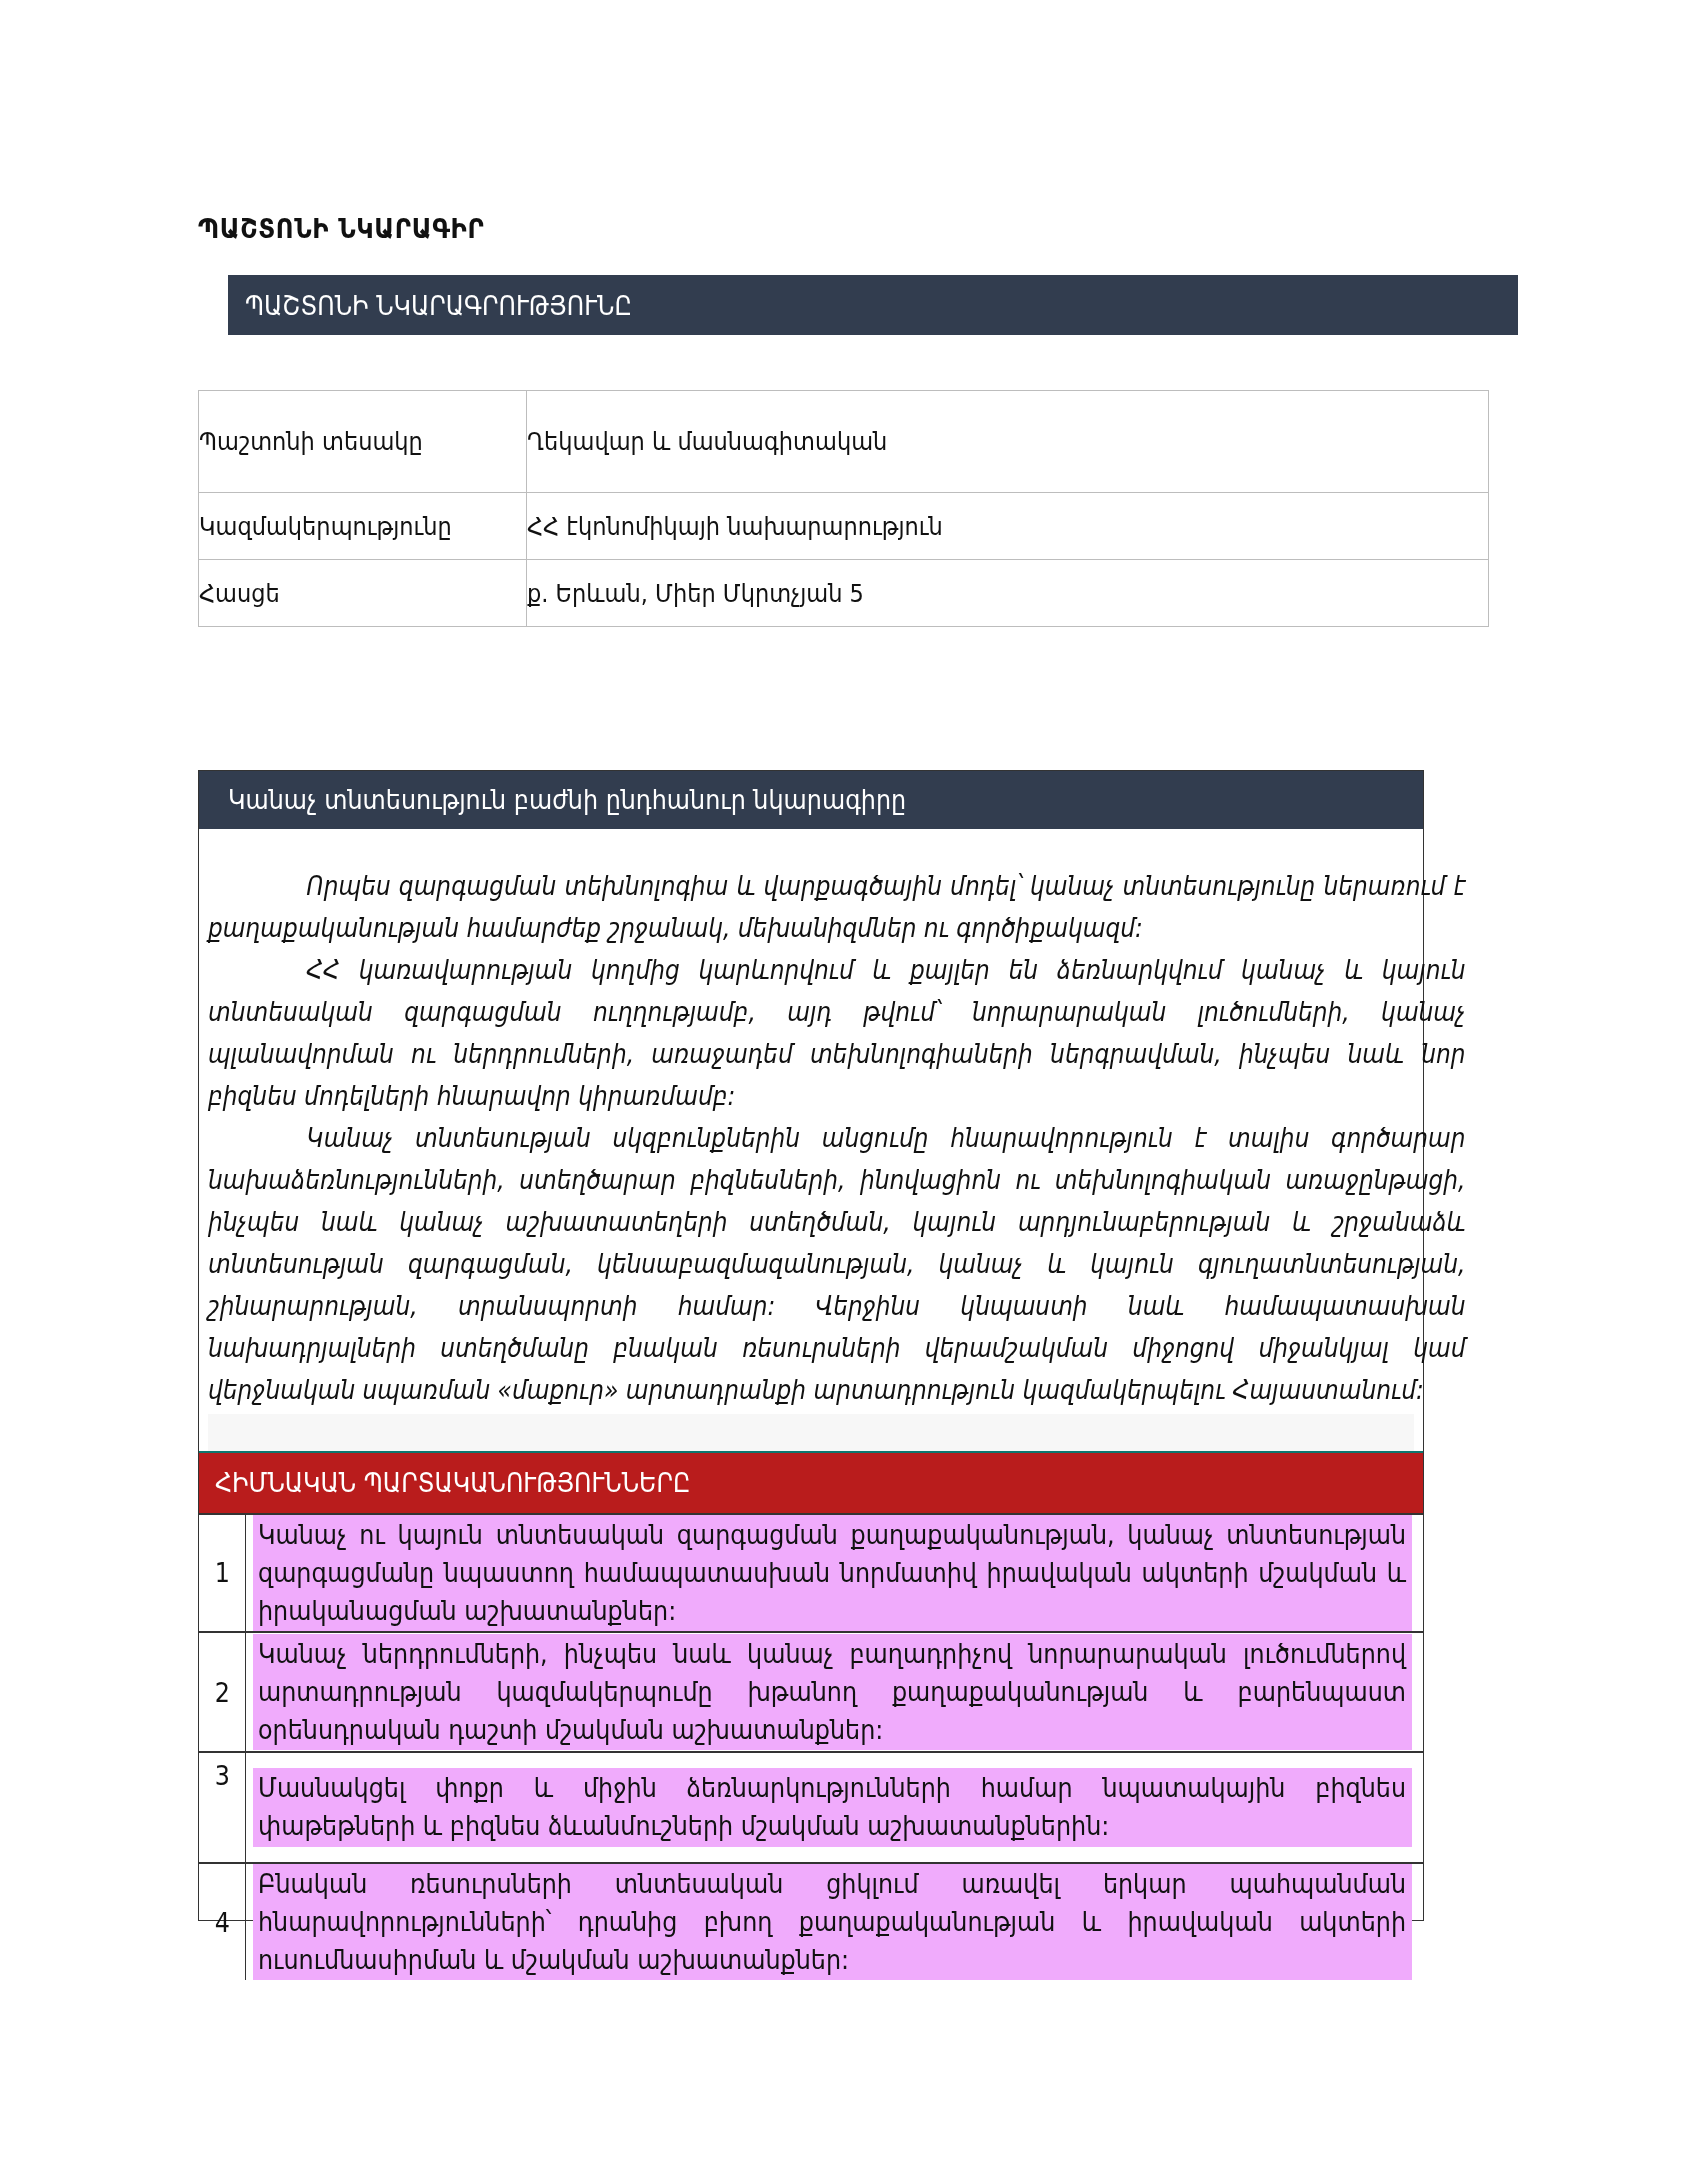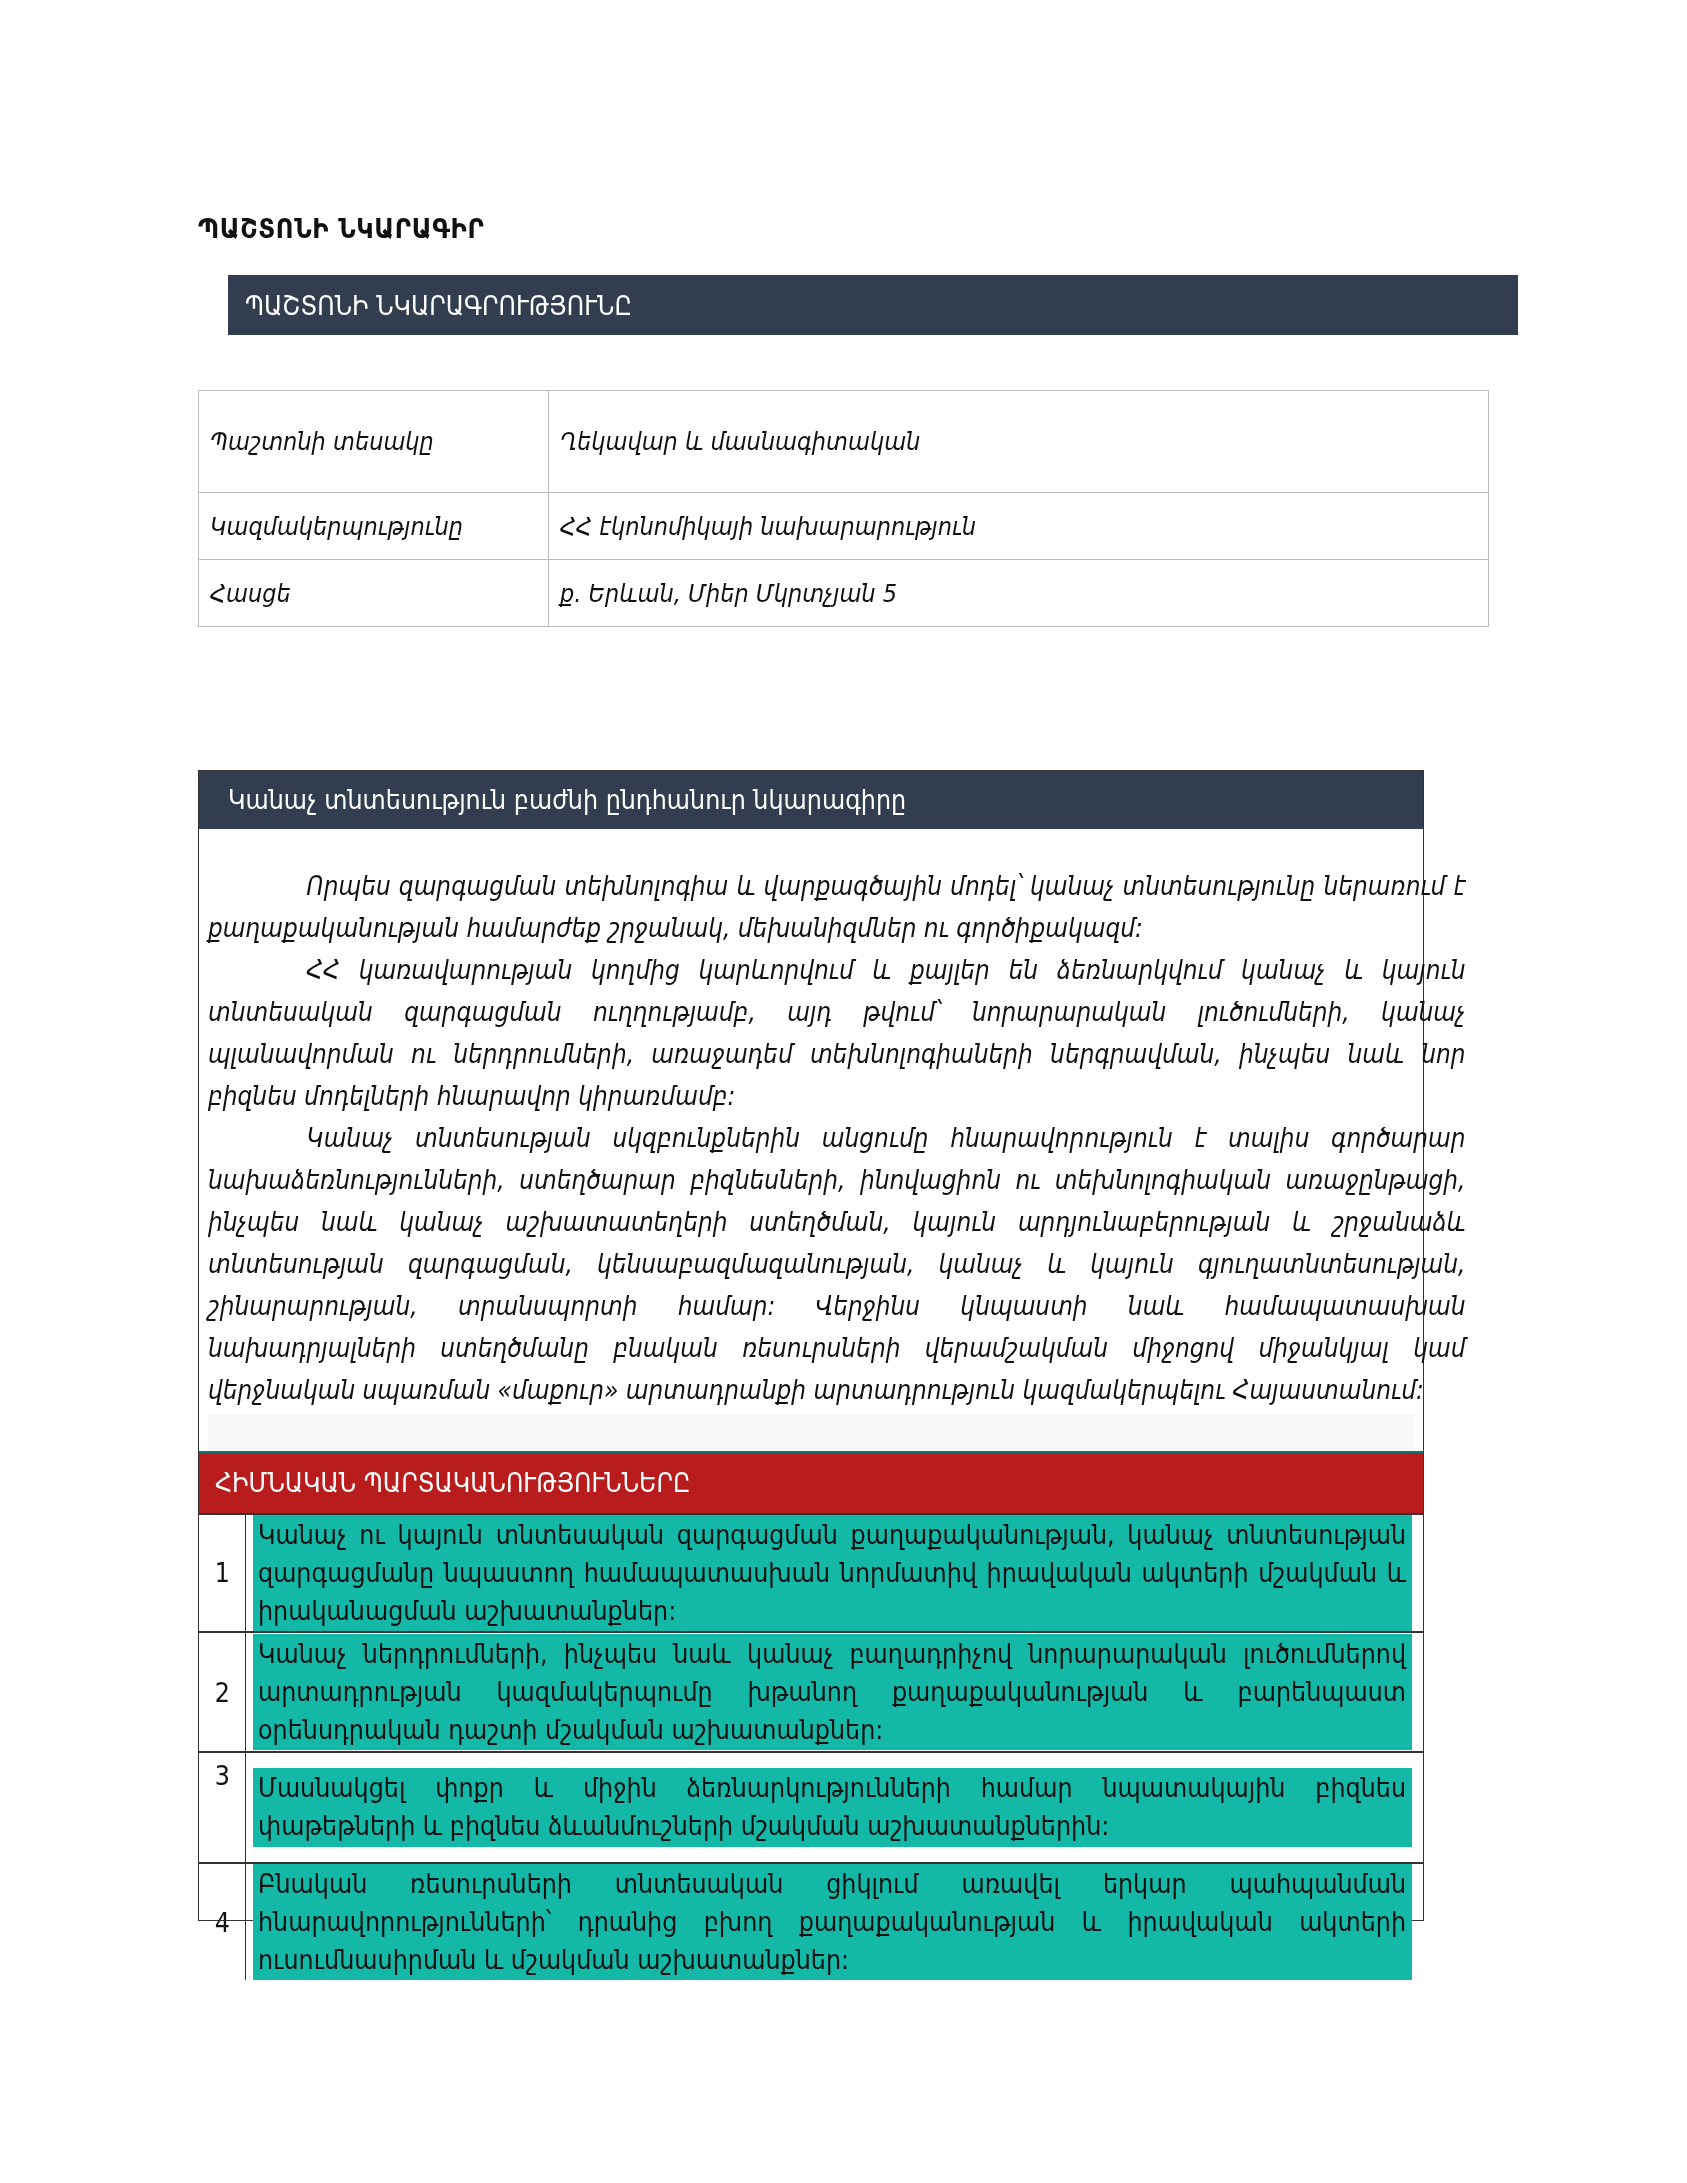--- a/index.html
+++ b/index.html
@@ -26,21 +26,21 @@
       position: absolute; left: 17px; top: 14.6px; font-size: 26.5px;
       transform: scaleX(0.9); transform-origin: left center;
     }
 
     table.info {
       position: absolute; left: 198px; top: 390px; width: 1291px;
       border-collapse: collapse;
       font-family: "DejaVu Sans", sans-serif; font-size: 25px; color: #111;
     }
     table.info td {
-      border: 1.3px solid #bdbdbd; padding: 0 11px; vertical-align: middle; font-style: italic;
+      border: 1.3px solid #bdbdbd; padding: 0 0; vertical-align: middle;
     }
     table.info td.label { width: 327px; }
     table.info td span { display: inline-block; transform: scaleX(0.9); transform-origin: left center; white-space: nowrap; }
     table.info tr.r0 td { height: 101px; }
     table.info tr.r1 td { height: 66px; }
     table.info tr.r2 td { height: 66px; }
     table.info tr.r3 td { height: 65px; }
 
     .section2 {
       position: absolute; left: 198px; top: 770px; width: 1226px; height: 1151px;
@@ -73,21 +73,21 @@
 
     .duties { width: 100%; border-collapse: collapse; }
     .duties td { border-top: 2px solid #333; vertical-align: middle; }
     .duties td.num {
       width: 44px; border-right: 1.3px solid #333; text-align: center;
       font-size: 26.5px;
     }
     .duties td.num span { display: inline-block; transform: scaleX(0.9); }
     .duties td.text { padding: 0 10.6px 0 6.6px; }
     .duties td.text div {
-      background: #14b8a6; font-size: 26.5px; line-height: 38px; text-align: justify;
+      background: #f0abfc; font-size: 26.5px; line-height: 38px; text-align: justify;
       padding: 1.3px 5.3px;
     }
     .duties td.text div span { display: block; transform: scaleX(0.9); transform-origin: left top; width: 111%; }
     .duties tr.d0 td { height: 112px; }
     .duties tr.d1 td { height: 116px; }
     .duties tr.d2 td { height: 101px; }
     .duties tr.d2 td.num { vertical-align: top; padding-top: 6.6px; }
     .duties tr.d3 td { height: 111px; }
   </style>
 </head>

